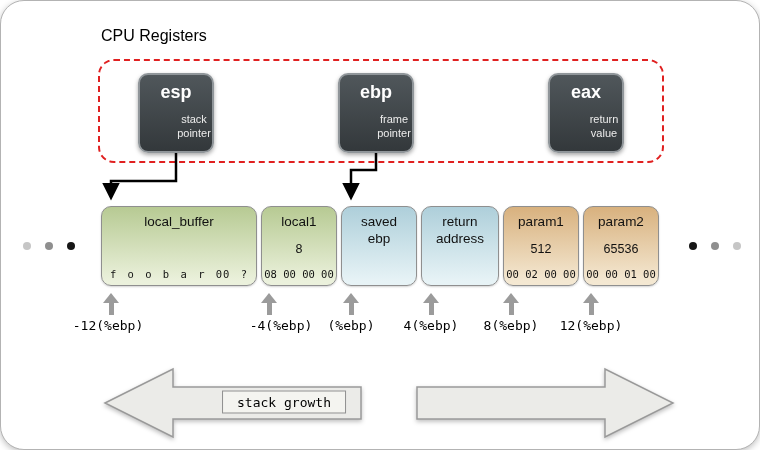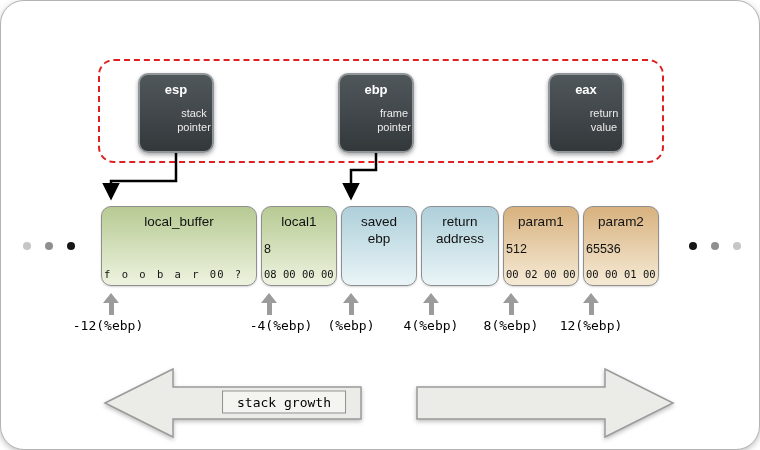--- a/index.html
+++ b/index.html
@@ -19,29 +19,29 @@
     border:2px dashed #e02020; border-radius:16px;
   }
 
   .register-box {
     position:absolute; top:72px; width:76px; height:80px;
     background:linear-gradient(180deg,#50575b 0%, #33383b 100%);
     border:2px solid #90969a; border-radius:10px;
     box-shadow:0 2px 4px rgba(0,0,0,.35);
     color:#fff; text-align:center;
   }
-  .register-name { font-size:13px; font-weight:bold; margin-top:7px; }
+  .register-name { font-size:18px; font-weight:bold; margin-top:7px; }
   .register-desc { font-size:11px; color:#ececec; margin-top:9px; line-height:1.3; white-space:pre-line;margin-left:36px; }
 
   .overlay-svg { position:absolute; left:0; top:0; width:760px; height:450px; pointer-events:none; }
 
   .cell {
     position:absolute; top:205px; height:80px;
     border:1px solid #8f8f8f; border-radius:10px;
-    display:flex; flex-direction:column; justify-content:space-between; 
+    display:flex; flex-direction:column; justify-content:space-between; align-items:center;
     padding:7px 2px 5px; box-shadow:0 1px 2px rgba(0,0,0,.18);
   }
   .cell.green { background:linear-gradient(180deg,#b7ca93 0%, #ebf1dc 95%); }
   .cell.blue  { background:linear-gradient(180deg,#aecfda 0%, #e7f3f6 95%); }
   .cell.tan   { background:linear-gradient(180deg,#d8b17e 0%, #f4e8d2 95%); }
 
   .cell-label { font-size:13.5px; text-align:center; line-height:1.25; white-space:pre-line; }
   .cell-value { font-size:12.5px; }
   .cell-bytes { font-family:"DejaVu Sans Mono", monospace; font-size:10.5px; white-space:nowrap; }
   .cell-bytes.spread { word-spacing:3px; letter-spacing:1px; }
@@ -69,20 +69,21 @@
     position:absolute; top:401px; transform:translate(-50%,-50%);
     font-family:"DejaVu Sans Mono", monospace; font-size:13px; color:#000;
     background:#f4f4f0; border:1px solid #8f8f8f; padding:3px 14px; white-space:nowrap;
   }
 </style>
 </head>
 <body>
 
 <div class="card">
 
+  <div class="title">CPU Registers</div>
 
   <div class="registers-panel"></div>
 
   <div class="register-box" style="left:137px">
     <div class="register-name">esp</div>
     <div class="register-desc">stack
 pointer</div>
   </div>
   <div class="register-box" style="left:337px">
     <div class="register-name">ebp</div>

